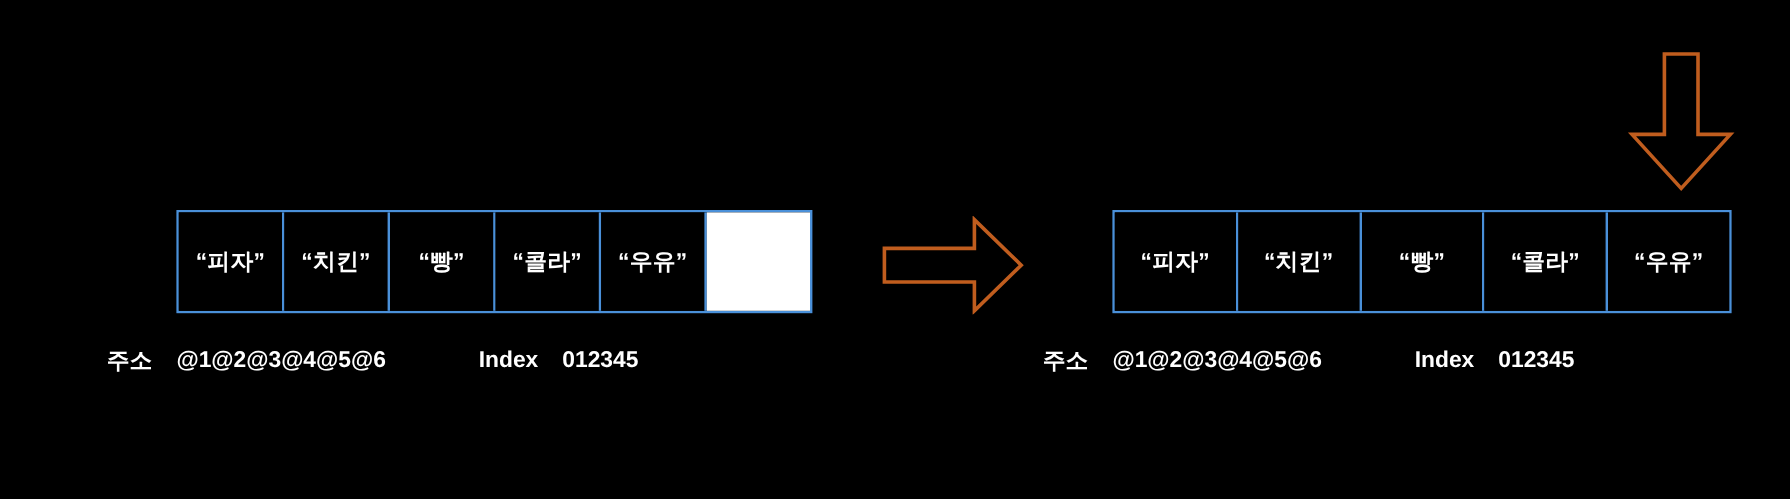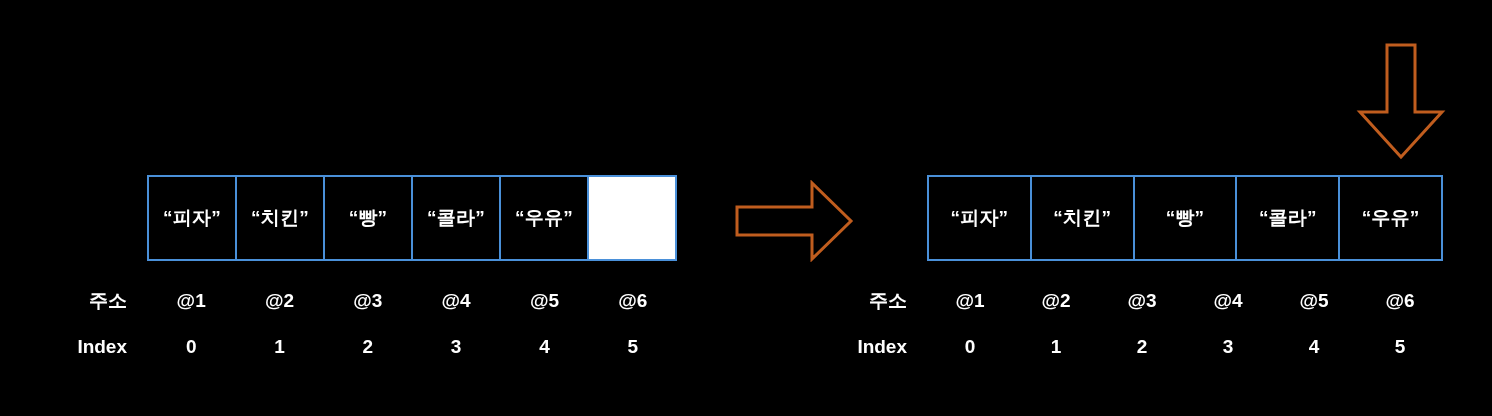--- a/index.html
+++ b/index.html
@@ -56,21 +56,21 @@
   .cell:last-child { border-right: none; }
   .cell.empty {
     background: #ffffff;
     color: transparent;
   }
 
   
   .label-block {
     position: absolute;
     display: flex;
-    flex-direction: column;
+    flex-direction: row;
     gap: 20px;
   }
   .label-block.left  { left: 20px;  top: 288px; width: 657px; }
   .label-block.right { left: 800px; top: 288px; width: 643px; }
 
   .label-line {
     display: flex;
     align-items: center;
     height: 26px;
   }

